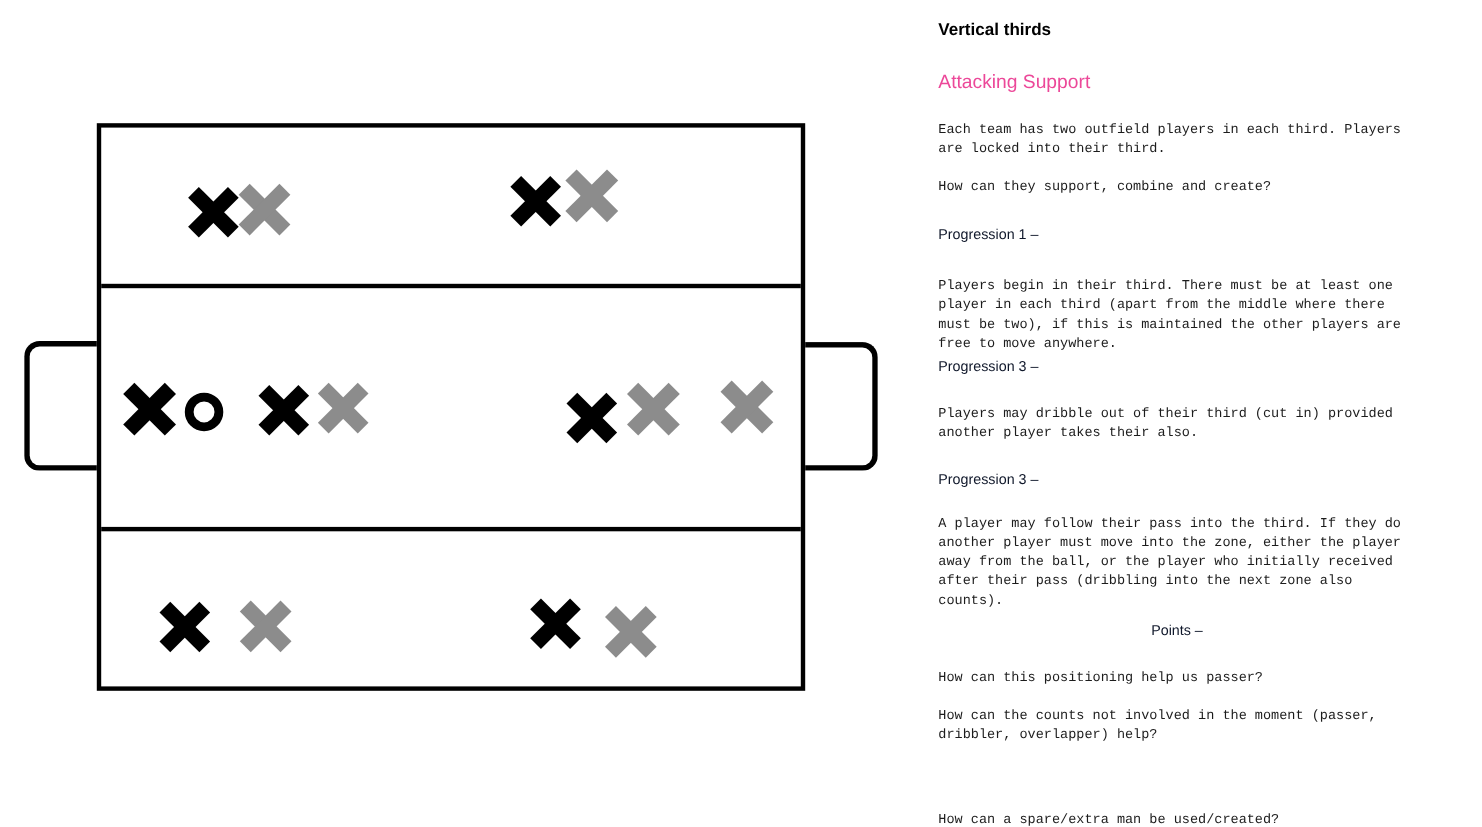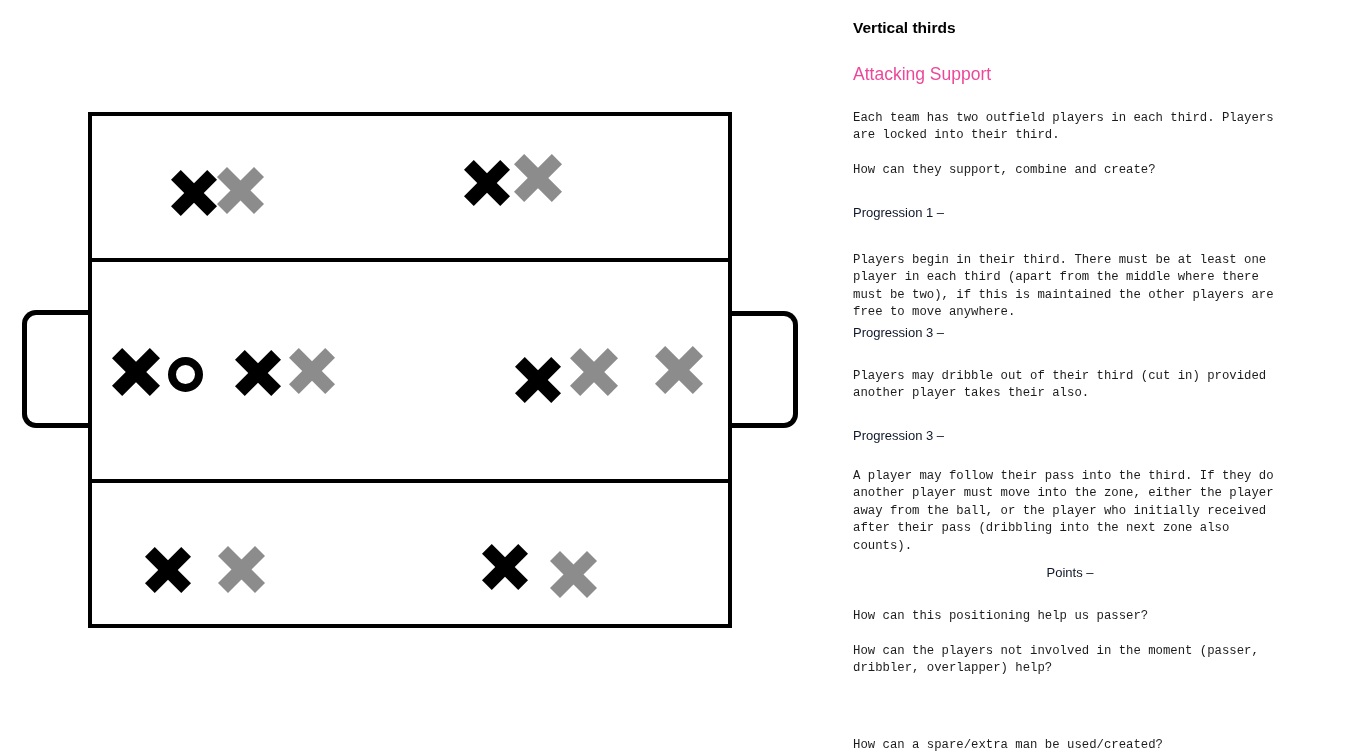--- a/index.html
+++ b/index.html
@@ -130,17 +130,17 @@
     <div class="blk body-text b-p1">Players begin in their third. There must be at least one player in each third (apart from the middle where there must be two), if this is maintained the other players are free to move anywhere.</div>
 
     <div class="blk h3 h-p2">Progression 3 –</div>
     <div class="blk body-text b-p2">Players may dribble out of their third (cut in) provided another player takes their also.</div>
 
     <div class="blk h3 h-p3">Progression 3 –</div>
     <div class="blk body-text b-p3">A player may follow their pass into the third. If they do another player must move into the zone, either the player away from the ball, or the player who initially received after their pass (dribbling into the next zone also counts).</div>
 
     <div class="blk h3 h-pts">Points –</div>
     <div class="blk body-text pt1">How can this positioning help us passer?</div>
-    <div class="blk body-text pt2">How can the players not involved in the moment (passer, dribbler, overlapper) help?</div>
+    <div class="blk body-text pt2">How can the counts not involved in the moment (passer, dribbler, overlapper) help?</div>
     <div class="blk body-text pt3">How can a spare/extra man be used/created?</div>
   </div>
 
 </div>
 
 </body></html>

